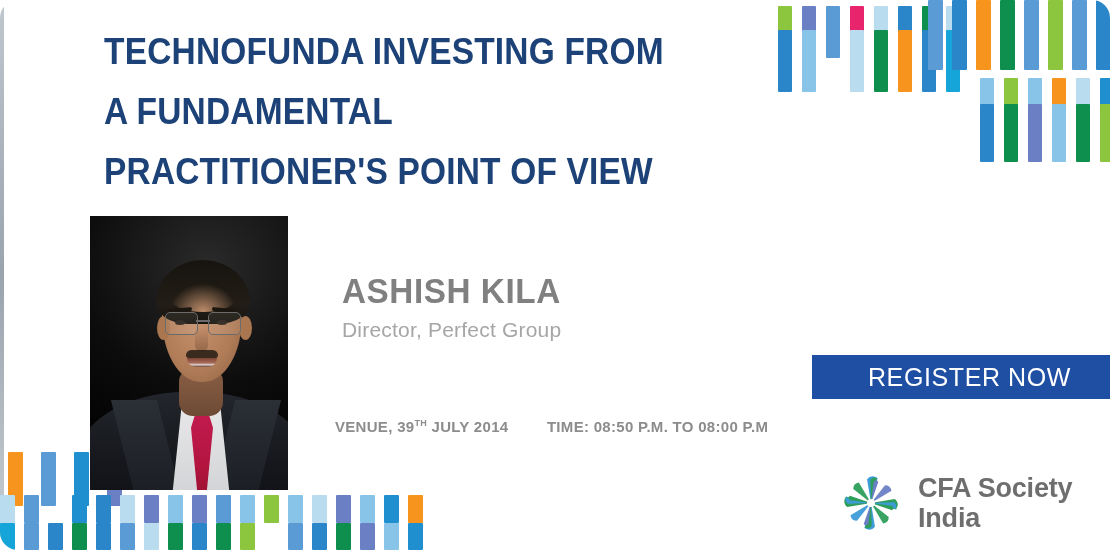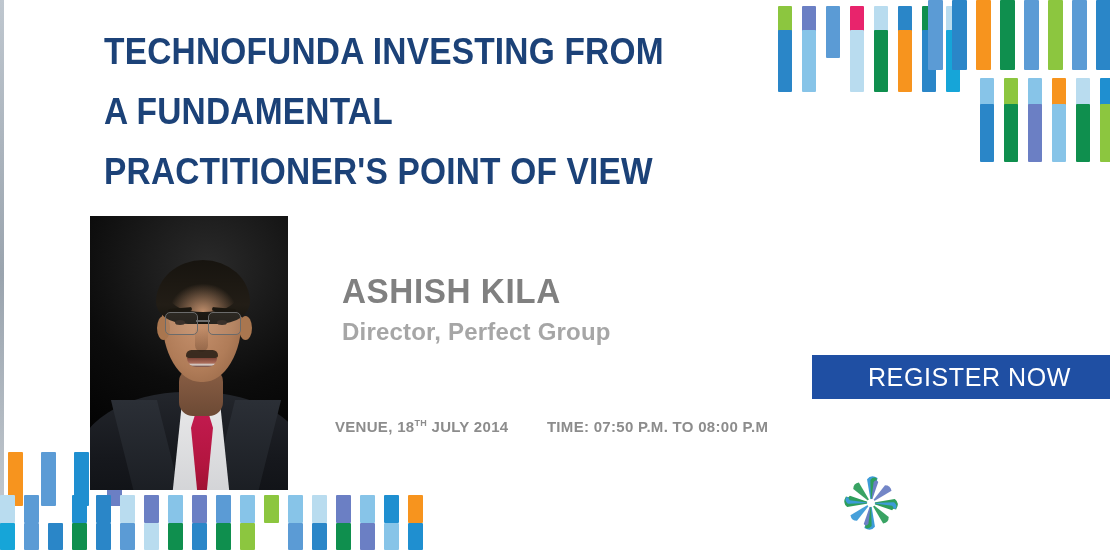--- a/index.html
+++ b/index.html
@@ -7,20 +7,21 @@
     padding: 0;
     background: #ffffff;
   }
   .poster {
     position: relative;
     width: 1110px;
     height: 550px;
     background: #ffffff;
     overflow: hidden;
     font-family: "Liberation Sans", sans-serif;
+    border-radius: 18px;
   }
 
   
   .title-block {
     position: absolute;
     left: 104px;
     top: 22px;
     width: 670px;
   }
   .title-line {
@@ -205,22 +206,22 @@
     color: #808080;
     letter-spacing: 0.6px;
     transform: scaleX(0.95);
     transform-origin: left center;
     white-space: nowrap;
   }
   .speaker-role {
     position: absolute;
     left: 342px;
     top: 318px;
-    font-size: 24px;
-    font-weight: bold;
+    font-size: 21px;
+    font-weight: normal;
     color: #a6a6a6;
     letter-spacing: 0.2px;
     white-space: nowrap;
   }
 
   
   .detail-line {
     position: absolute;
     left: 335px;
     font-size: 15px;
@@ -414,23 +415,23 @@
     <div class="ph-nose"></div>
     <div class="ph-mustache"></div>
     <div class="ph-mouth"></div>
   </div>
 
   <div class="speaker-name">ASHISH KILA</div>
   <div class="speaker-role">Director, Perfect Group</div>
 
   <div class="detail-line row1">
     <span>VENUE,</span>
-    <span>18</span><span class="sup">TH</span>
+    <span>39</span><span class="sup">TH</span>
     <span>JULY 2014</span>
-    <span class="detail-time">TIME: 07:50 P.M. TO 08:00 P.M</span>
+    <span class="detail-time">TIME: 08:50 P.M. TO 08:00 P.M</span>
   </div>
 
   <div class="register-btn">REGISTER NOW</div>
 
   <div class="cfa-logo">
     <svg class="cfa-mark" viewBox="0 0 100 100">
       <g>
 
         <g transform="rotate(0 50 50)">
           <path d="M50 50 L44 14 Q50 6 60 12 Z" fill="#3d9bd8"></path>
@@ -464,15 +465,19 @@
         </g>
         <g transform="rotate(225 50 50)">
           <path d="M50 50 L46 16 Q52 10 59 15 Z" fill="#3d9bd8" opacity=".95"></path>
         </g>
         <g transform="rotate(315 50 50)">
           <path d="M50 50 L46 16 Q52 10 59 15 Z" fill="#2e9e5b" opacity=".95"></path>
         </g>
         <circle cx="50" cy="50" r="6" fill="#ffffff"></circle>
       </g>
     </svg>
+    <div class="cfa-text">
+      <div>CFA Society</div>
+      <div>India</div>
+    </div>
   </div>
 
 </div>
 
 </body></html>

